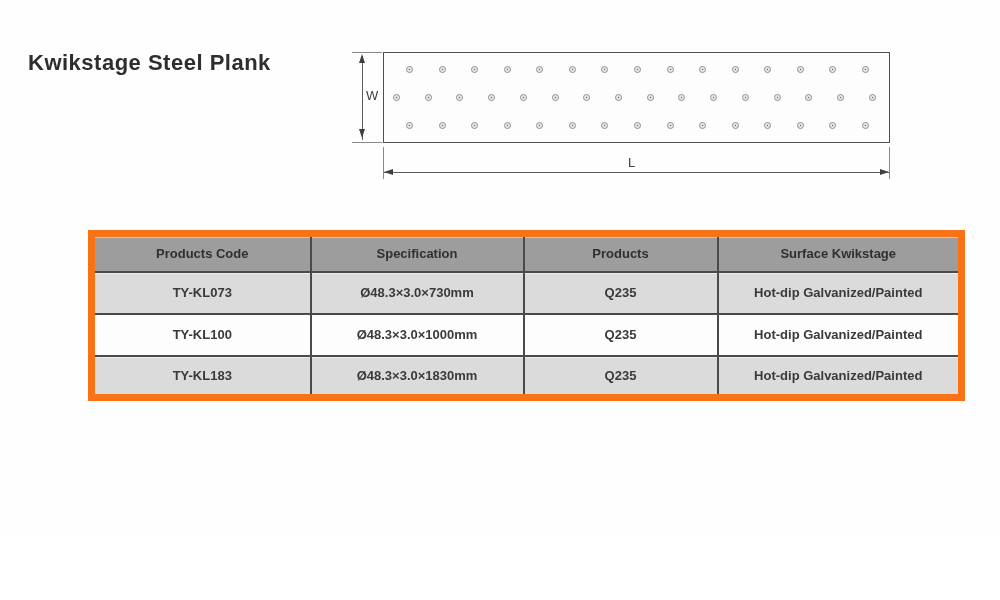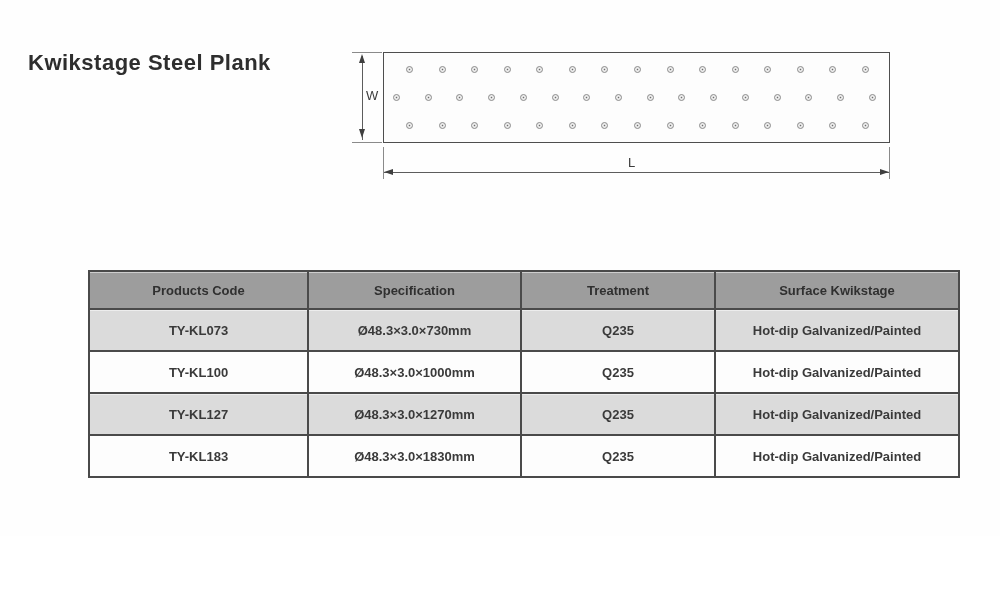--- a/index.html
+++ b/index.html
@@ -39,21 +39,21 @@
   .arr.left{left:384px;top:169px;border-top:3.5px solid transparent;
     border-bottom:3.5px solid transparent;border-right:9px solid #3f3f3f;}
   .arr.right{left:880px;top:169px;border-top:3.5px solid transparent;
     border-bottom:3.5px solid transparent;border-left:9px solid #3f3f3f;}
   .dim-label{position:absolute;font-size:13px;color:#3c3c3c;font-weight:400;}
   .dim-label.w{left:366px;top:88px;}
   .dim-label.l{left:628px;top:155px;}
 
   
   table.spec{position:absolute;left:88px;top:230px;width:870px;
-    border-collapse:collapse;border:2px solid #f97316;table-layout:fixed;margin-top:40px;}
+    border-collapse:collapse;border:7px solid #f97316;table-layout:fixed;}
   col.c1{width:219px;} col.c2{width:213px;} col.c3{width:194px;} col.c4{width:244px;}
   .spec th,.spec td{border:2px solid var(--table-border);text-align:center;
     vertical-align:middle;box-shadow:inset 0 1px 0 rgba(255,255,255,.5);}
   .spec th{height:38px;background:var(--header-bg);color:#303030;
     font-size:13px;font-weight:700;}
   .spec td{height:42px;color:var(--text);font-size:13px;font-weight:700;
     background:var(--row-bg);}
   .spec tbody tr:nth-child(odd) td{background:var(--row-alt-bg);}
 </style>
 </head>
@@ -138,44 +138,38 @@
     <colgroup>
         <col class="c1">
         <col class="c2">
         <col class="c3">
         <col class="c4">
       </colgroup>
     <thead>
       <tr>
         <th>Products Code</th>
         <th>Specification</th>
-        <th>Treatment</th>
+        <th>Products</th>
         <th>Surface Kwikstage</th>
       </tr>
     </thead>
     <tbody>
       <tr>
         <td>TY-KL073</td>
         <td>Ø48.3×3.0×730mm</td>
         <td>Q235</td>
         <td>Hot-dip Galvanized/Painted</td>
       </tr>
       <tr>
         <td>TY-KL100</td>
         <td>Ø48.3×3.0×1000mm</td>
         <td>Q235</td>
         <td>Hot-dip Galvanized/Painted</td>
       </tr>
       <tr>
-        <td>TY-KL127</td>
-        <td>Ø48.3×3.0×1270mm</td>
-        <td>Q235</td>
-        <td>Hot-dip Galvanized/Painted</td>
-      </tr>
-      <tr>
         <td>TY-KL183</td>
         <td>Ø48.3×3.0×1830mm</td>
         <td>Q235</td>
         <td>Hot-dip Galvanized/Painted</td>
       </tr>
     </tbody>
   </table>
 </div>
 
 </body></html>

